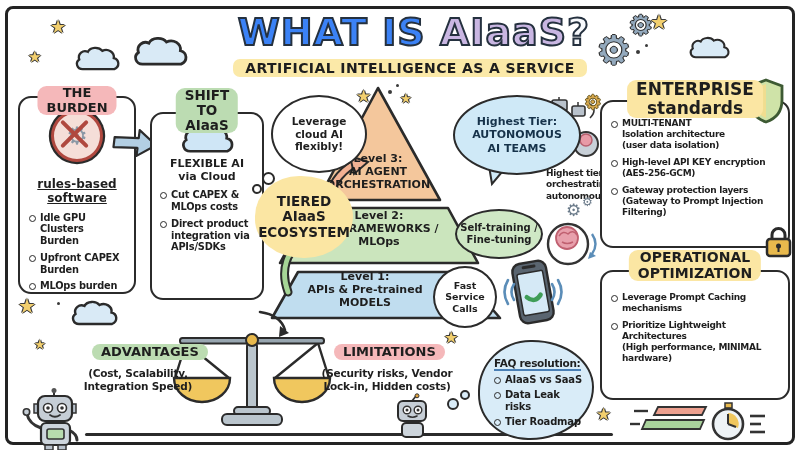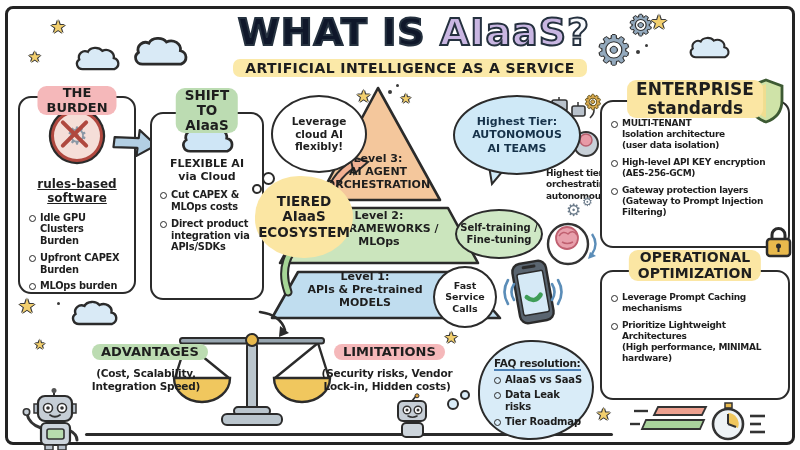--- a/index.html
+++ b/index.html
@@ -4,21 +4,21 @@
 <style>
   html,body{margin:0;padding:0;background:#e8e8e8;}
   #stage{position:relative;width:800px;height:450px;background:#ffffff;overflow:hidden;
          font-family:"DejaVu Sans",sans-serif;font-weight:700;color:#1e1e1e;}
   .abs{position:absolute;}
   #frame{position:absolute;left:5px;top:6px;right:5px;bottom:5px;border:3.5px solid #232323;border-radius:8px;pointer-events:none;}
 
   
   #title{left:0;top:10px;width:100%;text-align:center;padding-left:14px;letter-spacing:1px;}
   #title .t{font-size:38px;font-weight:800;-webkit-text-stroke:2px #25313f;}
-  .t1{color:#0f172a}.t2{color:#c9b6e2}.t3{color:#f7f9fc}
+  .t1{color:#3b82f6}.t2{color:#c9b6e2}.t3{color:#f7f9fc}
   #subtitle-wrap{left:0;top:58px;width:100%;text-align:center;padding-left:10px;}
   #subtitle{display:inline-block;background:#fbe9a8;border-radius:7px;padding:1px 12px;font-size:14px;letter-spacing:.4px;}
 
   
   .panel{position:absolute;background:#fff;border:2.6px solid #2b2b2b;border-radius:13px;}
   .chip{position:absolute;left:50%;transform:translateX(-50%);padding:0 9px;border-radius:9px;
         white-space:pre-line;text-align:center;line-height:1.12;z-index:3;}
   .chip-pink{background:#f5b8ba}.chip-green{background:#bcdcb2}.chip-yellow{background:#fbe6a3}
   .cap{white-space:pre-line;text-align:center;line-height:1.15;}
   .bullets{display:flex;flex-direction:column;gap:5px;align-self:stretch;}
@@ -68,21 +68,21 @@
   #top-caption{left:546px;top:168px;width:120px;font-size:9px;line-height:1.25;white-space:pre-line;letter-spacing:-.3px;}
 
   .tdot{position:absolute;background:#fff;border:2px solid #2b2b2b;border-radius:50%;z-index:3;}
 
   
   .tagchip{position:absolute;padding:1px 9px;border-radius:9px;text-align:center;white-space:pre-line;line-height:1.1;z-index:3;}
   #advantages-chip{left:92px;top:344px;background:#bcdcb2;font-size:13px;}
   #limitations-chip{left:334px;top:344px;background:#f5b8ba;font-size:13px;}
   #tradeoff-chip{left:172px;top:300px;background:#fbe6a3;font-size:13px;border-radius:12px;}
   .tagcap{position:absolute;white-space:pre-line;text-align:center;font-size:10.5px;line-height:1.25;letter-spacing:-.2px;}
-  #advantages-cap{left:71px;top:367px;width:150px;}
+  #advantages-cap{left:63px;top:367px;width:150px;}
   #limitations-cap{left:312px;top:367px;width:150px;}
 
   
   #faq-bubble{left:478px;top:340px;width:116px;height:100px;background:#d9ecf8;border:2.6px solid #2b2b2b;
               border-radius:46% 54% 56% 44%/52% 48% 54% 46%;padding:10px 8px 0 14px;box-sizing:border-box;z-index:3;}
   #faq-title{font-size:10.5px;letter-spacing:-.3px;border-bottom:2px solid #4a7fb5;display:inline-block;margin-bottom:3px;}
   #faq-bubble .btext{font-size:10px;letter-spacing:-.2px;}
   #faq-bubble .bullets{gap:3px;}
 
   #ground-line{left:85px;top:433px;width:528px;height:3.4px;background:#2b2b2b;border-radius:2px;z-index:1;}

